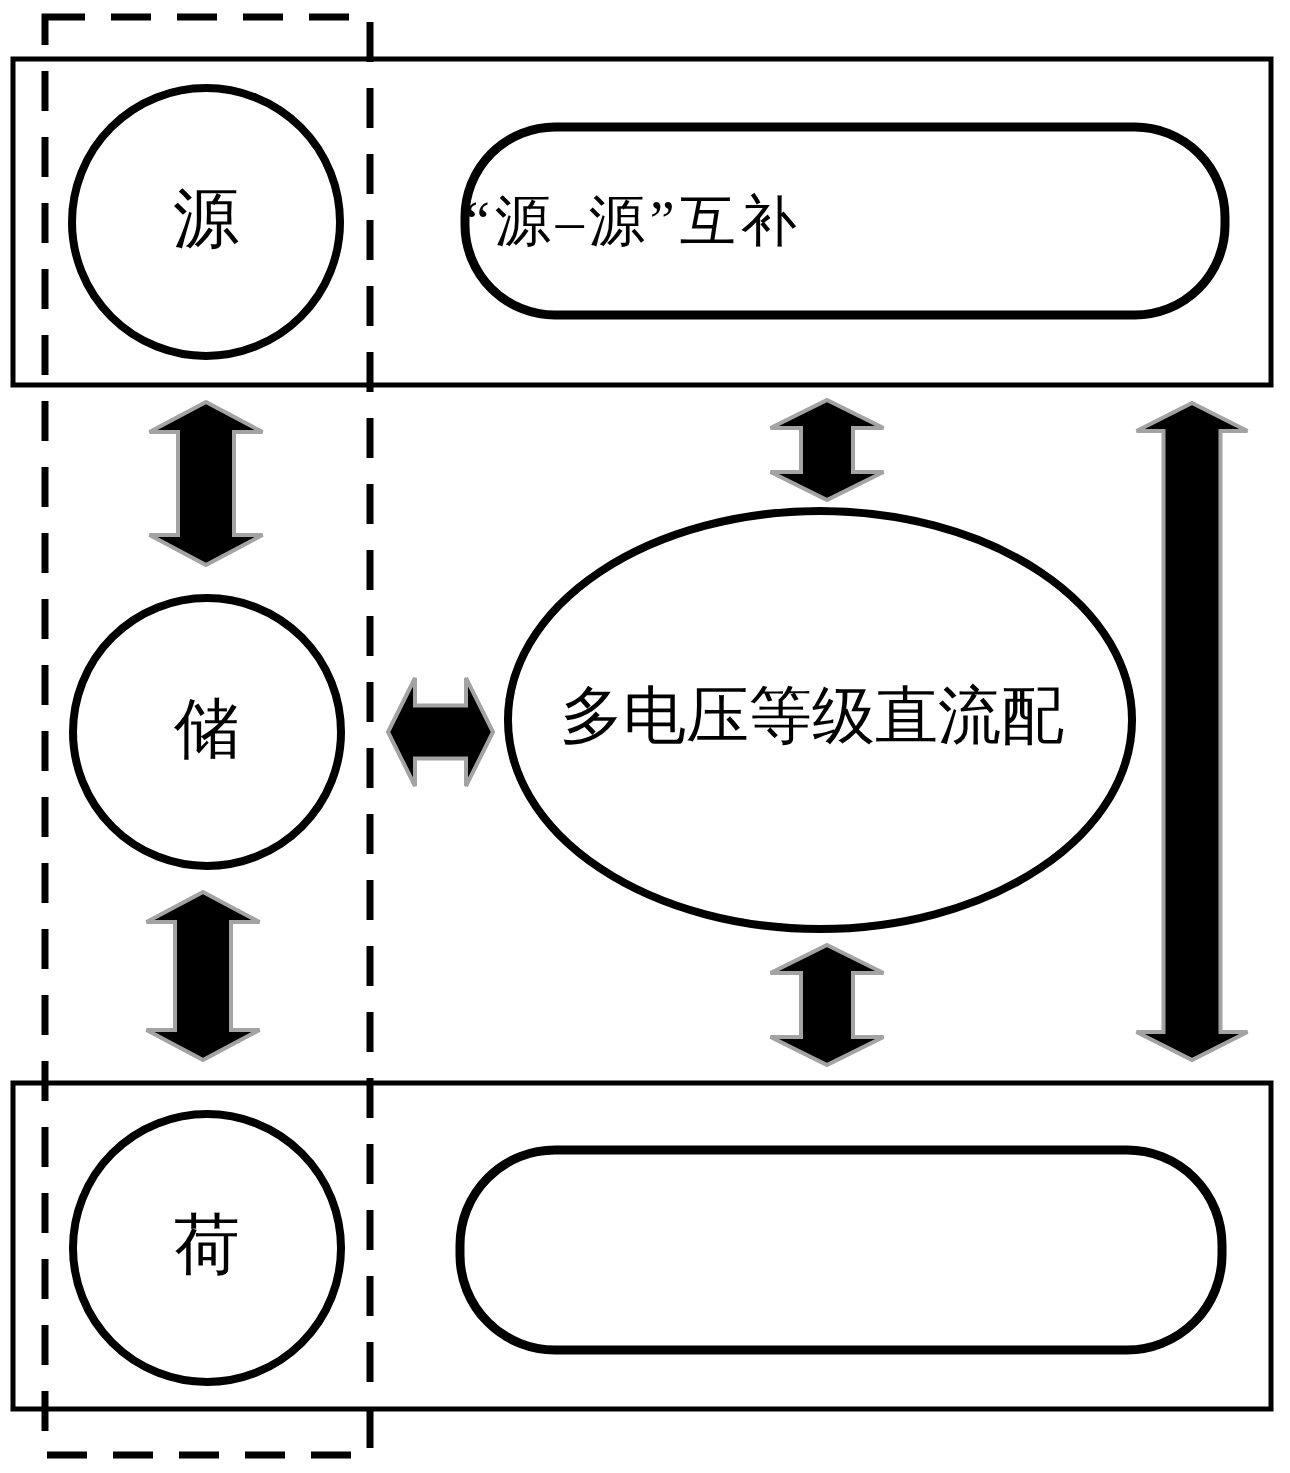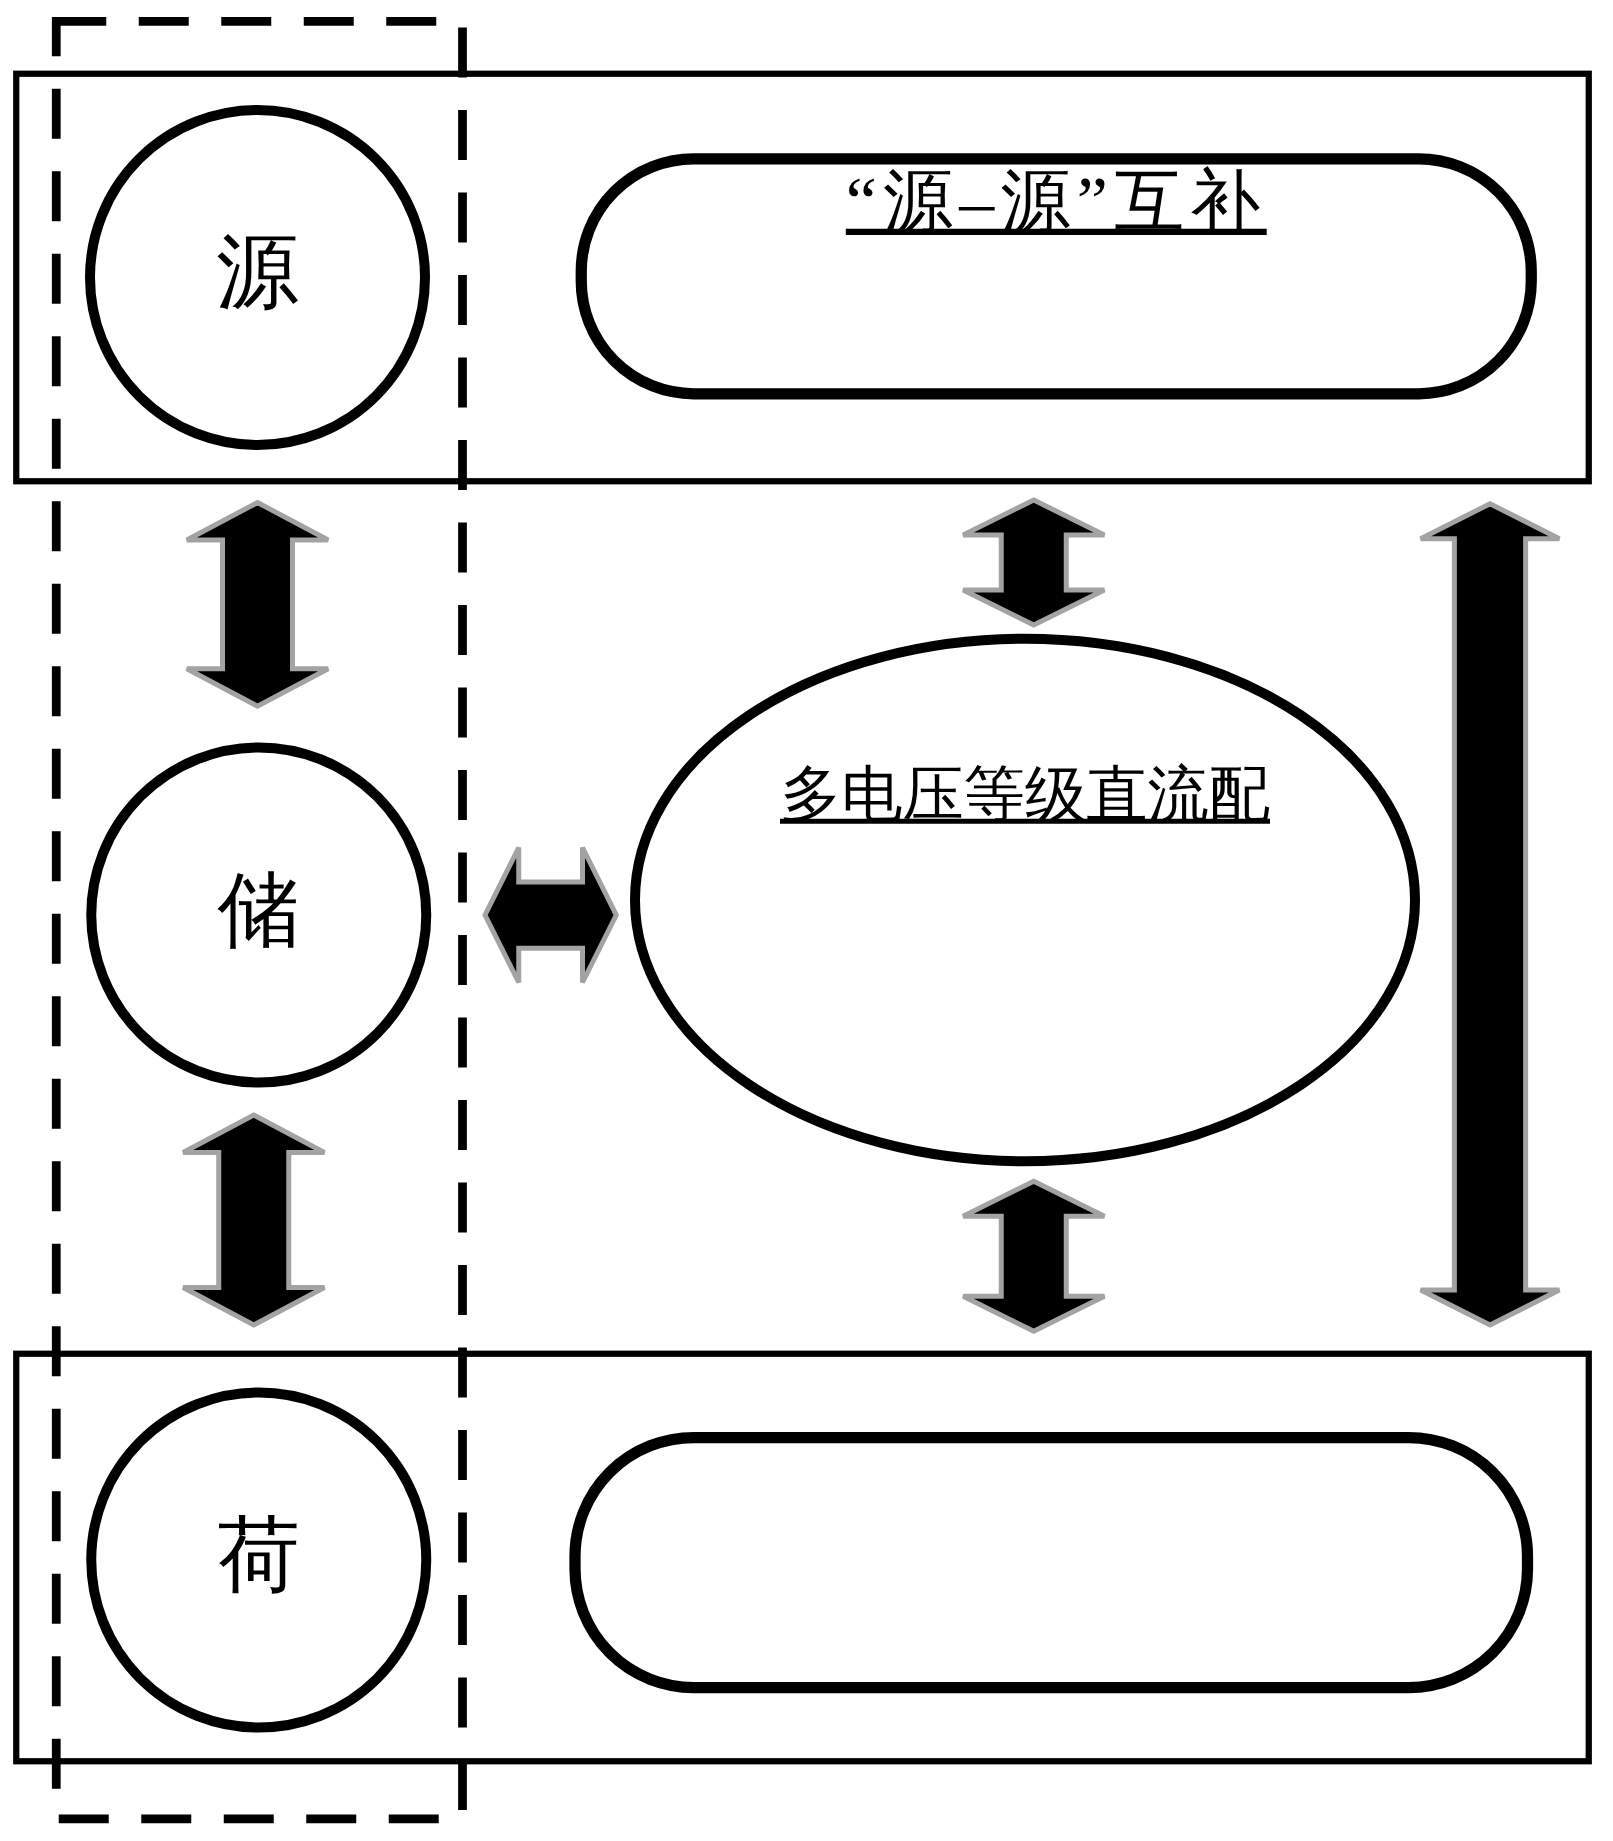--- a/index.html
+++ b/index.html
@@ -40,36 +40,35 @@
     color: #000000;
   }
   .circle-label {
     transform: translate(-50%, -54%);
     font-size: 66px;
     line-height: 1;
   }
   .textbox {
     position: absolute;
     display: flex;
-    flex-direction: column;
+    flex-direction: row;
     align-items: center;
     justify-content: flex-start;
     text-align: center;
-    text-decoration: underline;
   }
   .textbox .line {
     white-space: nowrap;
   }
   .box-text {
     font-size: 56px;
     line-height: 1.26;
     letter-spacing: 5px;
   }
   .ellipse-text {
-    font-size: 49px;
+    font-size: 63px;
     line-height: 1.47;
     letter-spacing: 0px;
   }
 </style>
 </head>
 <body>
 
 <div class="canvas">
 
   <svg class="shapes" viewBox="0 0 1290 1473" xmlns="http://www.w3.org/2000/svg">

